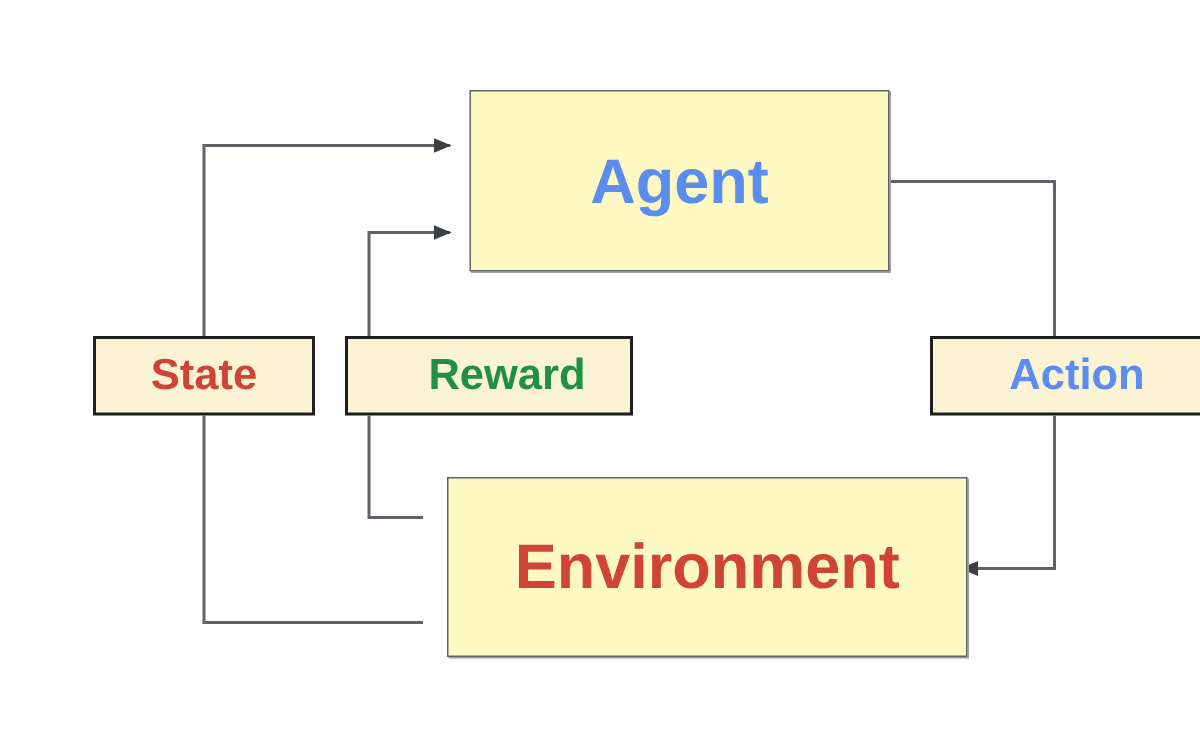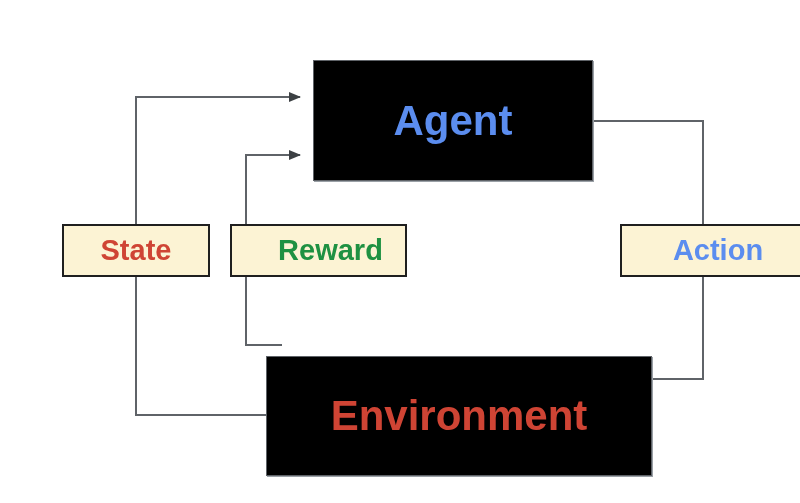--- a/index.html
+++ b/index.html
@@ -26,46 +26,45 @@
   }
   .node {
     position: absolute;
     box-sizing: border-box;
     display: flex;
     align-items: center;
     justify-content: center;
     z-index: 2;
   }
   .node-big {
-    background: #000000;
+    background: #fef9c3;
     border: 1px solid #5f6368;
     box-shadow: 1px 1px 0 0 #9aa0a6;
-    text-decoration: underline;
   }
   .node-label {
     background: #fcf3d4;
     border: 2px solid #1f1f1f;
   }
   .node-text {
     font-weight: bold;
     letter-spacing: 0px;
     line-height: 1;
     white-space: nowrap;
   }
   .text-big {
     font-size: 42px;
   }
   .text-label {
     font-size: 29px;
     text-align: center;
   }
   #node-agent   { left: 313px; top: 60px;  width: 280px; height: 121px; }
-  #node-environment { left: 266px; top: 318px; width: 386px; height: 120px; margin-top: 38px; }
+  #node-environment { left: 298px; top: 318px; width: 347px; height: 120px; }
   #node-state   { left: 62px;  top: 224px; width: 148px; height: 53px; }
-  #node-reward  { left: 230px; top: 224px; width: 177px; height: 53px; padding-left: 24px; }
+  #node-reward  { left: 230px; top: 224px; width: 192px; height: 53px; padding-left: 24px; }
   #node-action  { left: 620px; top: 224px; width: 196px; height: 53px; }
 </style>
 </head>
 <body>
 
 <div id="diagram-canvas">
 
   <svg id="diagram-svg" viewBox="0 0 800 503" xmlns="http://www.w3.org/2000/svg">
     <defs>
       <marker id="arrow-right" markerWidth="12" markerHeight="12" refX="11" refY="5" orient="auto" markerUnits="userSpaceOnUse">

